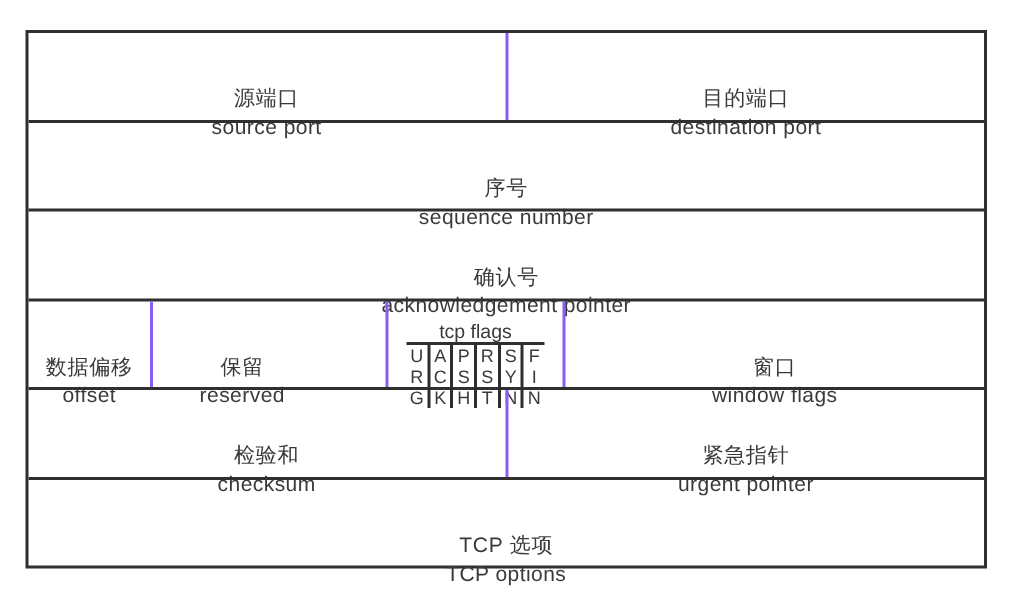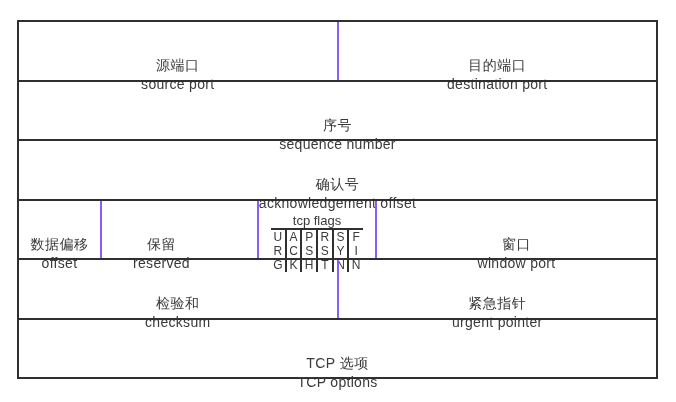--- a/index.html
+++ b/index.html
@@ -105,21 +105,21 @@
     <div class="row">
       <div class="cell">
         <div class="zh">序号</div>
         <div class="en">sequence number</div>
       </div>
     </div>
 
     <div class="row">
       <div class="cell">
         <div class="zh">确认号</div>
-        <div class="en">acknowledgement offset</div>
+        <div class="en">acknowledgement pointer</div>
       </div>
     </div>
 
     <div class="row">
       <div class="cell cell-offset">
         <div class="zh">数据偏移</div>
         <div class="en">offset</div>
       </div>
       <div class="cell cell-reserved">
         <div class="zh">保留</div>
@@ -145,21 +145,21 @@
 Y
 N</div>
             <div class="flag-col">F
 I
 N</div>
           </div>
         </div>
       </div>
       <div class="cell cell-window">
         <div class="zh">窗口</div>
-        <div class="en">window port</div>
+        <div class="en">window flags</div>
       </div>
     </div>
 
     <div class="row">
       <div class="cell">
         <div class="zh">检验和</div>
         <div class="en">checksum</div>
       </div>
       <div class="cell">
         <div class="zh">紧急指针</div>

